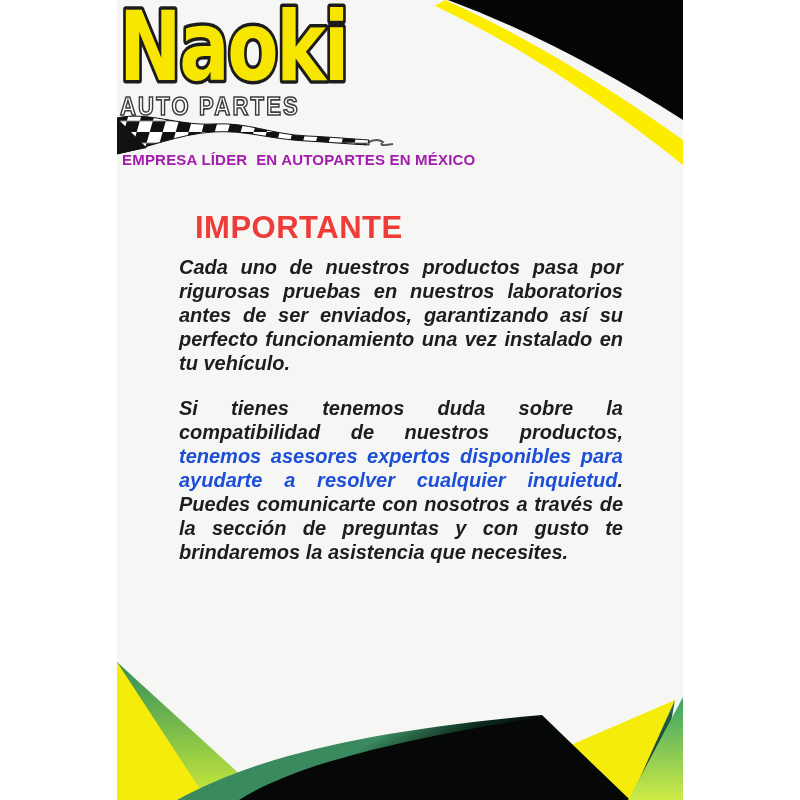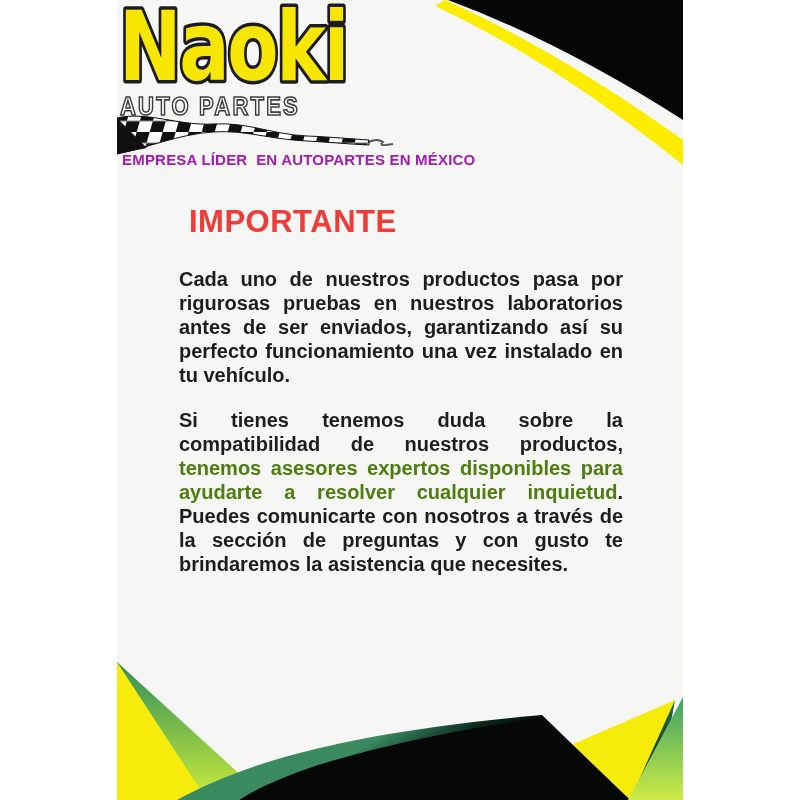--- a/index.html
+++ b/index.html
@@ -19,30 +19,30 @@
     position:absolute;left:5px;top:151px;width:460px;
     font-size:15px;font-weight:bold;color:#a21caf;letter-spacing:.2px;
     white-space:pre;
   }
   
   .corner-svg{position:absolute;left:316px;top:0;width:250px;height:170px;}
   
   .bottom-svg{position:absolute;left:0;top:655px;width:566px;height:145px;}
   
   .title{
-    position:absolute;left:62px;top:194px;margin:10px;
+    position:absolute;left:62px;top:194px;margin:16px;
     font-size:31px;font-weight:bold;color:#ee3c38;letter-spacing:.5px;
   }
   .bodycopy{
     position:absolute;left:62px;top:251px;width:444px;
     font-size:20px;line-height:24px;font-weight:bold;color:#1d1d1d;
     text-align:justify;
   }
-  .bodycopy p{margin:16px 0 21px 0;}
-  .hl{color:#4d7c0f;}
+  .bodycopy p{margin:4px 0 21px 0;font-style:italic;}
+  .hl{color:#1d4ed8;}
 </style>
 </head>
 <body>
 
 <div class="canvas">
   <div class="page">
 
     <svg class="corner-svg" viewBox="0 0 250 170" aria-hidden="true">
       <path d="M12,0 Q124,50 250,140 L250,165 Q118,60 2,6 Z" fill="#fced00"></path>
       <path d="M15,0 Q128,42 250,120 L250,0 Z" fill="#050505"></path>

